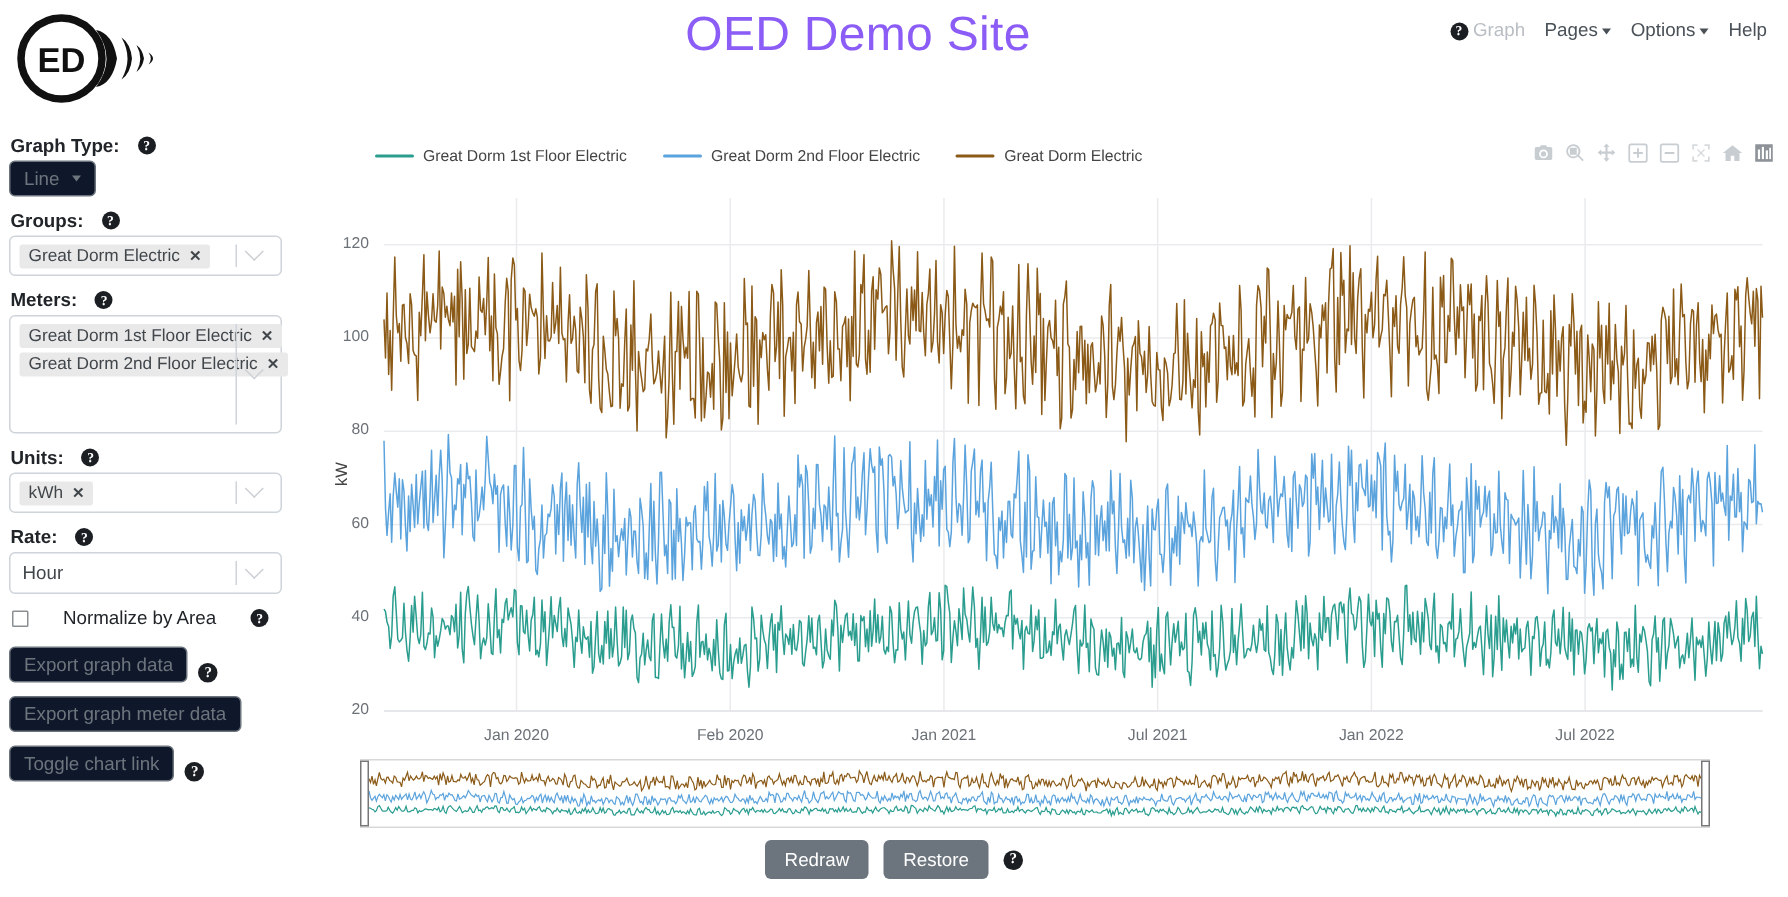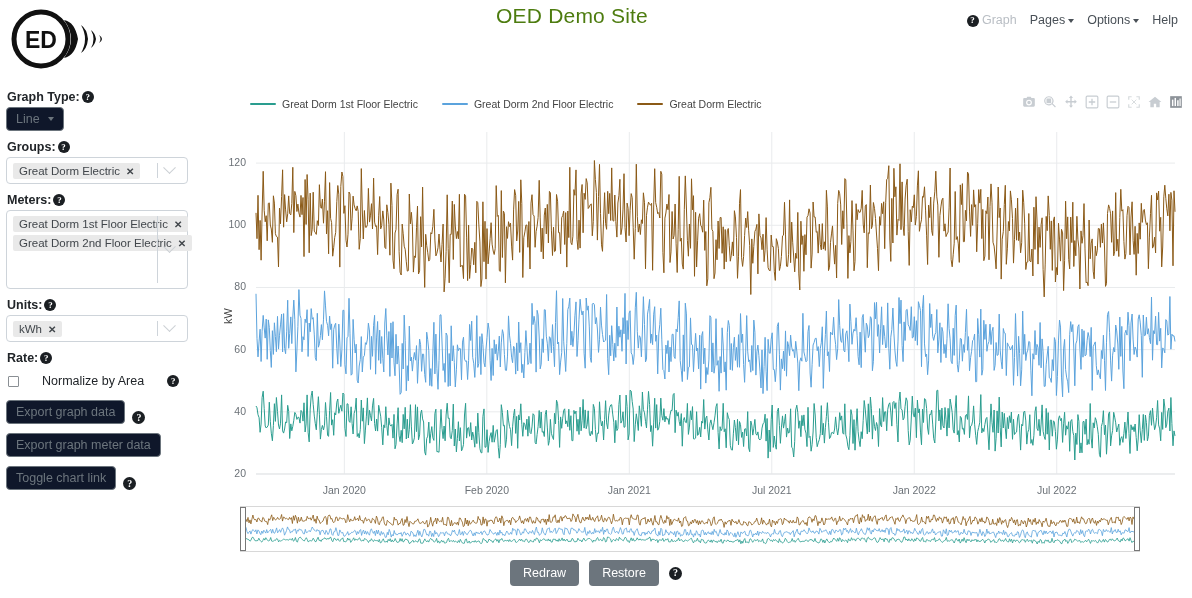--- a/index.html
+++ b/index.html
@@ -9,21 +9,21 @@
     background: #ffffff;
     font-family: "Liberation Sans", sans-serif;
     overflow: hidden;
   }
   .page { position: relative; width: 1192px; height: 598px; }
 
   
   .logo { position: absolute; left: 8px; top: 8px; width: 100px; height: 62px; }
   .site-title {
     position: absolute; left: 0; top: 4px; width: 1144px; text-align: center;
-    font-size: 21px; color: #4d7c0f; font-weight: 400; letter-spacing: .2px;
+    font-size: 32px; color: #8b5cf6; font-weight: 400; letter-spacing: .2px;
   }
   .topnav {
     position: absolute; right: 14px; top: 13px;
     display: flex; align-items: center; gap: 13px;
     font-size: 12.5px; color: #495057;
   }
   .topnav .navitem { cursor: pointer; white-space: nowrap; }
   .topnav .navitem.disabled { color: #b9bec4; }
   .caret { display: inline-block; width: 0; height: 0; margin-left: 3px;
     border-left: 3.5px solid transparent; border-right: 3.5px solid transparent;
@@ -34,21 +34,21 @@
     width: 12px; height: 12px; border-radius: 50%;
     background: #1b1f23; color: #fff; font-size: 9px; font-weight: bold;
     font-family: "Liberation Serif", serif; line-height: 1; vertical-align: middle;
   }
   .help-badge.lg { width: 13px; height: 13px; font-size: 10px; }
 
   
   .sidebar { position: absolute; left: 6px; top: 90px; width: 190px; }
   .ctrl-label {
     font-size: 12.5px; font-weight: bold; color: #212529;
-    margin: 0 0 3px 1px; display: flex; align-items: center; gap: 2px;
+    margin: 0 0 3px 1px; display: flex; align-items: center; gap: 12px;
   }
   .ctrl-label:not(:first-child) { margin-top: 0; }
   .group-block { margin-bottom: 9px; }
 
   .btn-outline {
     display: inline-flex; align-items: center; gap: 5px;
     border: 1px solid #6c757d; border-radius: 4px;
     background: #0f172a; color: #6c757d;
     font-size: 12.5px; padding: 4px 9px; cursor: pointer;
     font-family: "Liberation Sans", sans-serif;
@@ -213,20 +213,27 @@
         <span class="select-arrow">
             <i class="chev"></i>
           </span>
       </div>
     </div>
 
     <div class="group-block">
       <div class="ctrl-label">
         <span>Rate:</span>
         <span class="help-badge">?</span>
+      </div>
+      <div class="select-box">
+        <span class="plain-val">Hour</span>
+        <span class="select-divider"></span>
+        <span class="select-arrow">
+            <i class="chev"></i>
+          </span>
       </div>
     </div>
 
     <div class="checkrow">
       <span class="cbox"></span>
       <span>Normalize by Area</span>
       <span class="help-badge">?</span>
     </div>
 
     <div class="actionrow">

